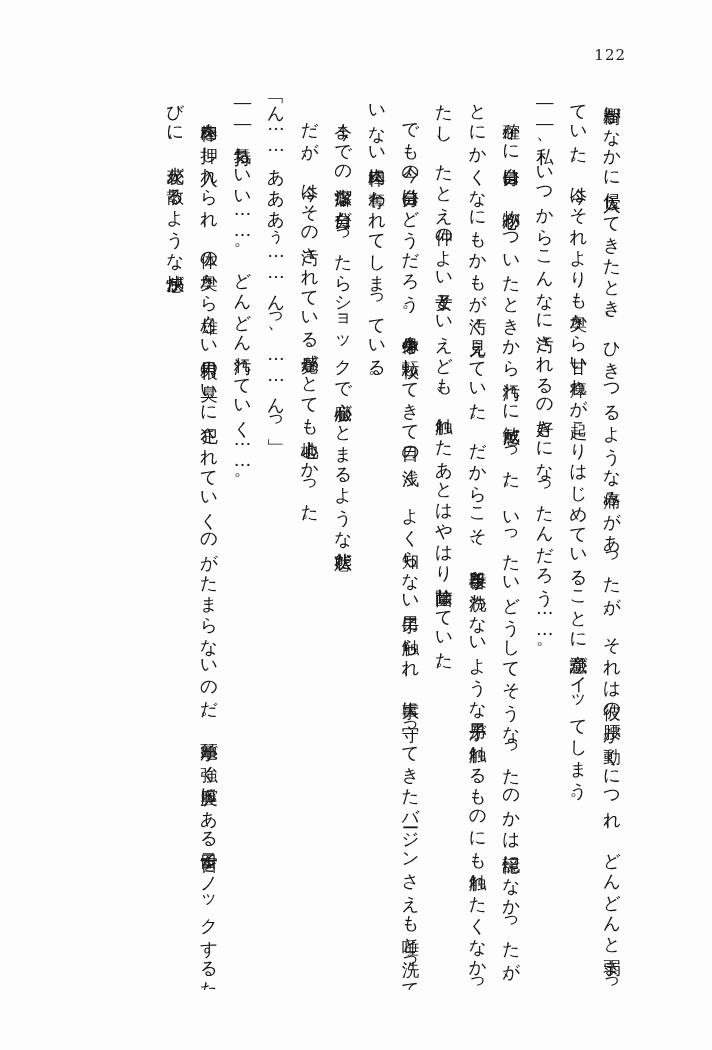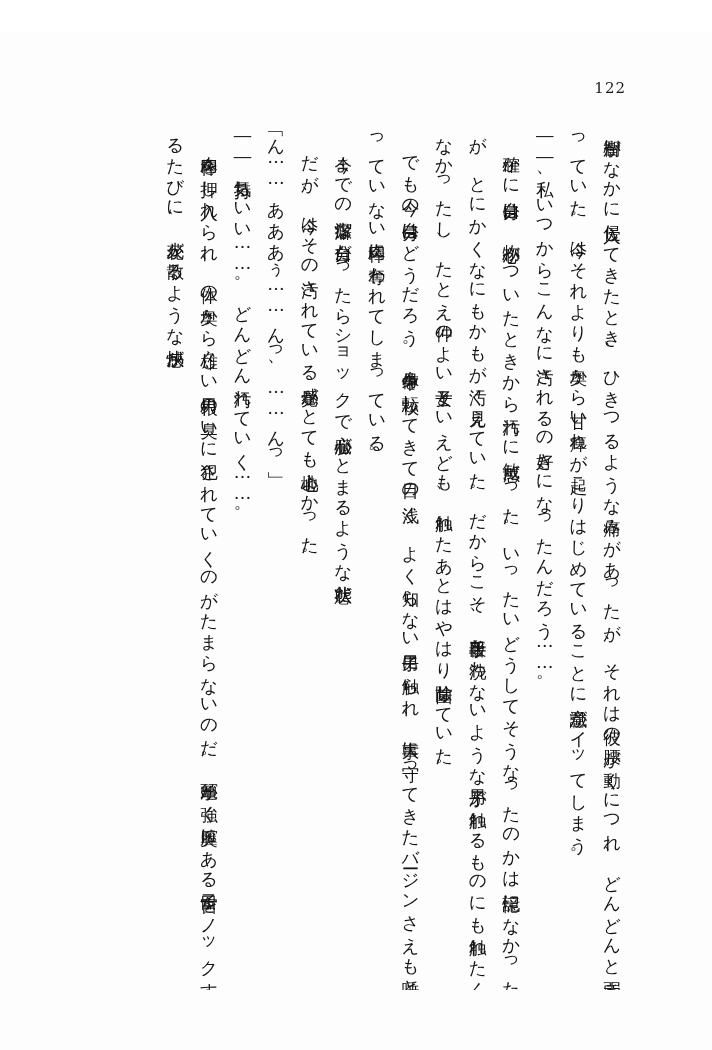--- a/index.html
+++ b/index.html
@@ -12,21 +12,20 @@
     height: 1050px;
     font-family: "DejaVu Serif", "Liberation Serif", serif;
     color: #1a1a1a;
     position: relative;
     overflow: hidden;
   }
   .page {
     position: absolute;
     inset: 0;
     background: #fdfdfd;
-    margin-top: 33px;
   }
   .page-number {
     position: absolute;
     top: 46px;
     right: 86px;
     font-size: 15px;
     letter-spacing: 1px;
     color: #1a1a1a;
     font-family: "DejaVu Serif", "Liberation Serif", serif;
   }

